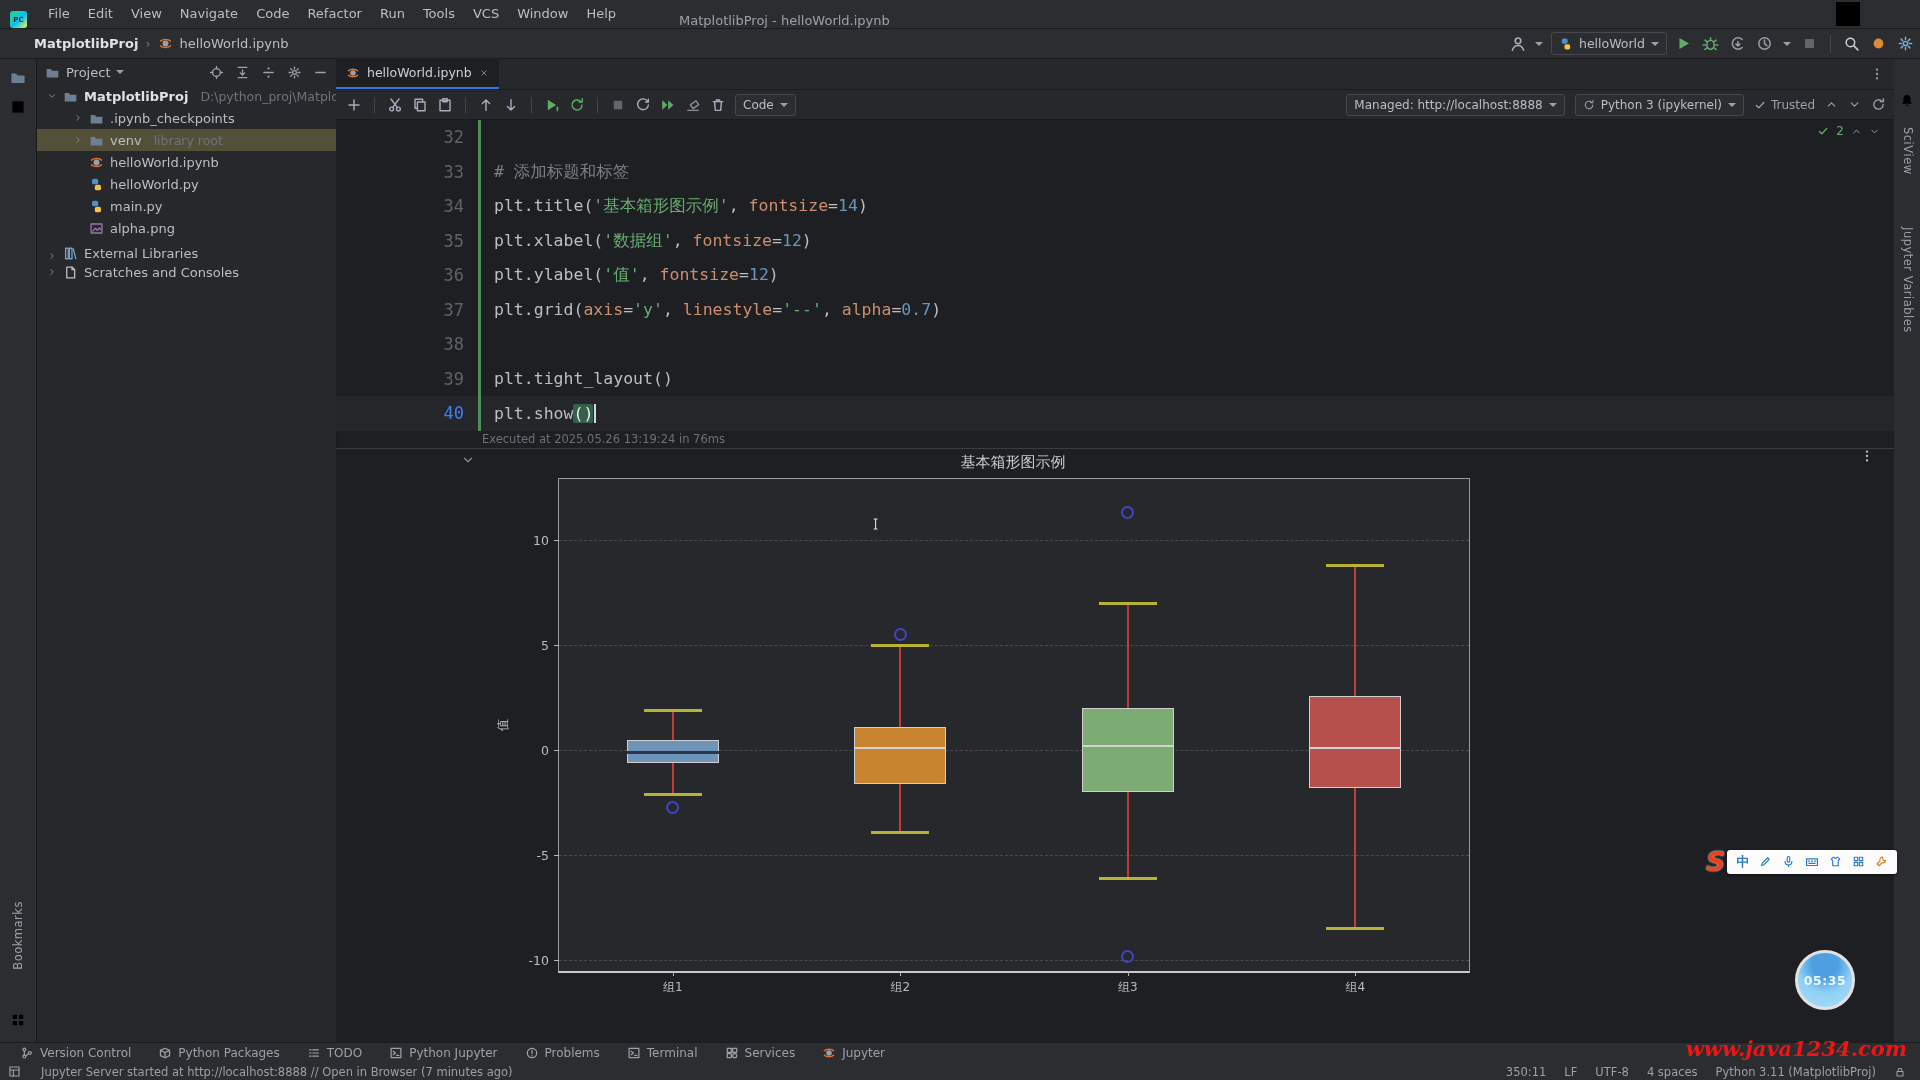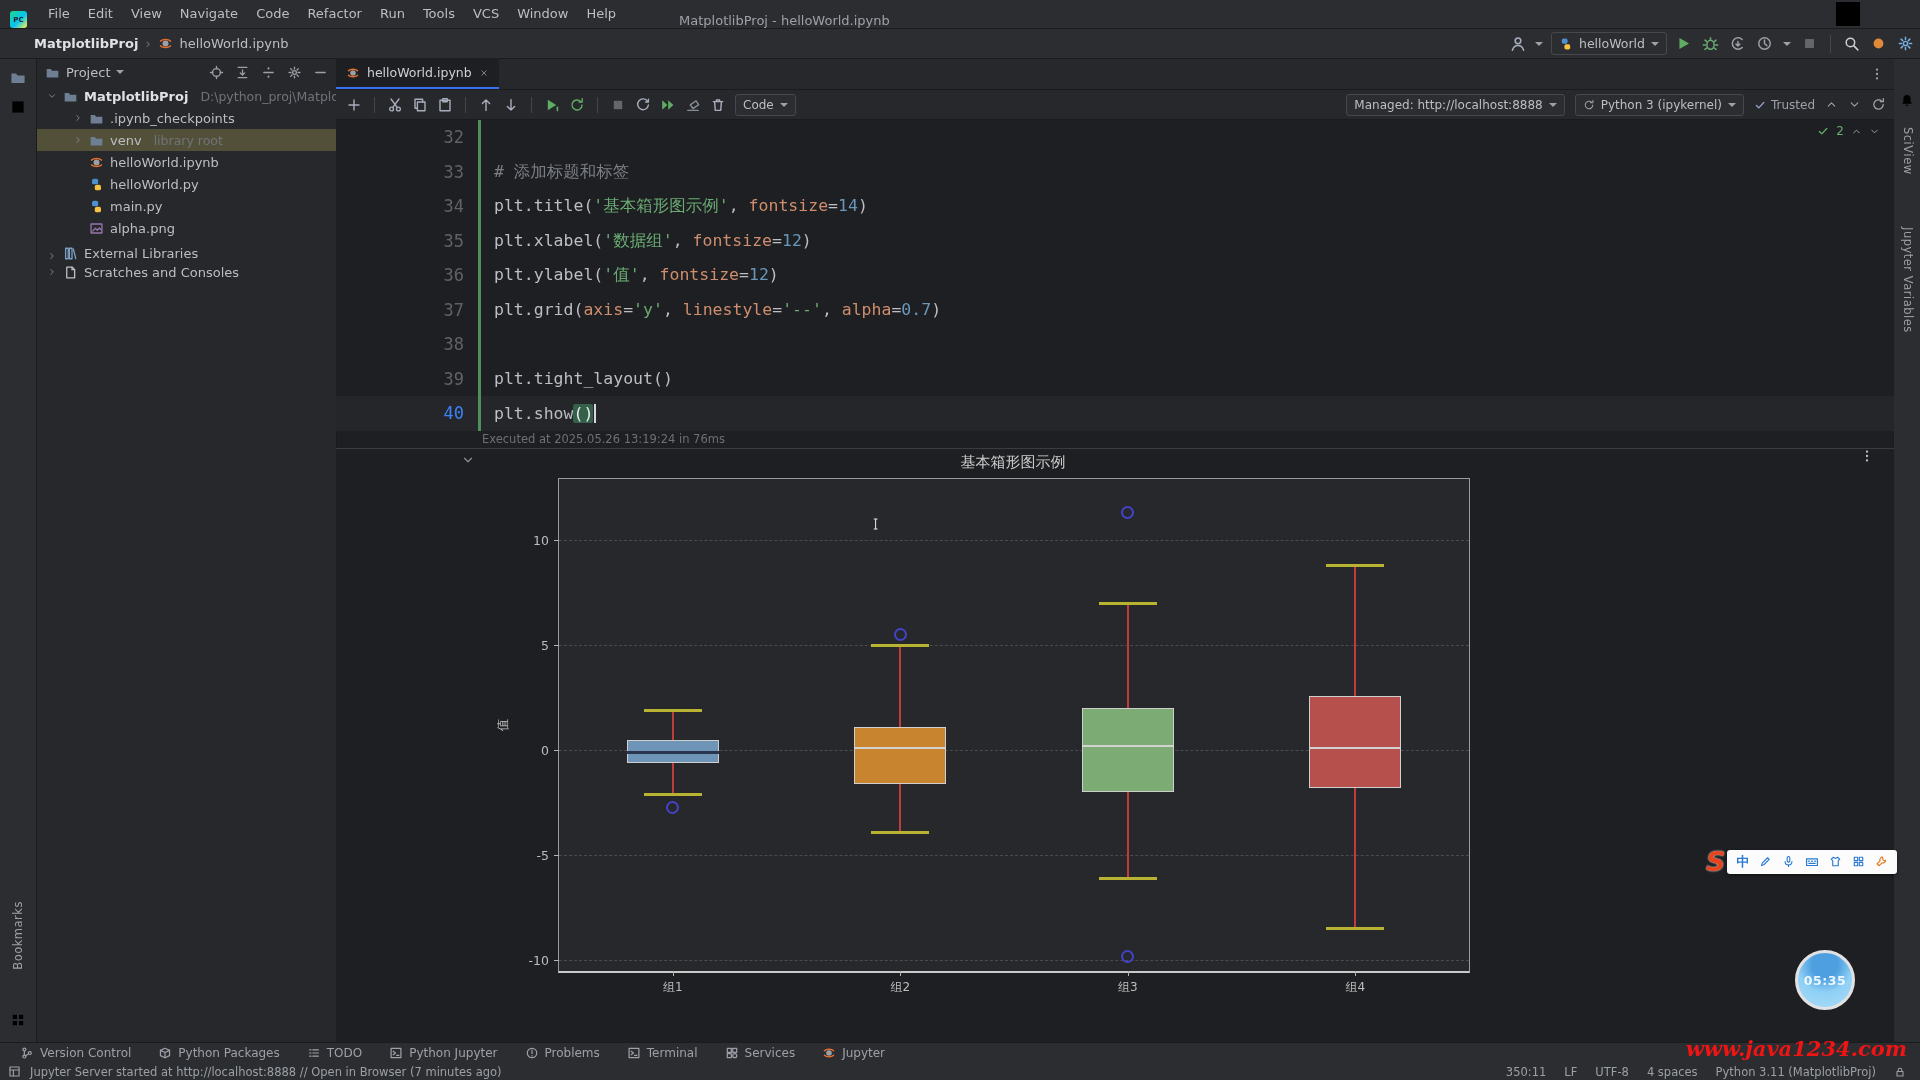--- a/index.html
+++ b/index.html
@@ -78,21 +78,21 @@
   .xtickmark{position:absolute;top:100%;width:1px;height:5px;background:#b5b5b5}
   #ylabel{position:absolute;left:-62px;top:50%;transform:translateY(-50%) rotate(-90deg);font-size:12.5px;color:#c0c0c0}
   #xlabel{position:absolute;left:0;width:100%;top:100%;margin-top:26px;text-align:center;font-size:12.5px;color:#c0c0c0}
   .bx{position:absolute}
   
   #bottom-bar{position:absolute;left:0;right:0;top:1042px;height:20px;background:#2b2d30;border-top:1px solid #1a1b1d;
               display:flex;align-items:center;gap:27px;padding-left:20px;font-size:12px;color:#9da0a8;}
   .bb-item{display:flex;align-items:center;gap:6px}
   #status-bar{position:absolute;left:0;right:0;top:1063px;height:17px;background:#2b2d30;
               display:flex;align-items:center;font-size:11.5px;color:#9aa0a6;}
-  #status-left{display:flex;align-items:center;gap:9px;margin-left:8px}
+  #status-left{display:flex;align-items:center;gap:20px;margin-left:8px}
   #status-right{margin-left:auto;display:flex;align-items:center;gap:18px;margin-right:14px}
   
   #ime-bar{position:absolute;left:1706px;top:846px;display:flex;align-items:center;z-index:30}
   #ime-logo{font-size:27px;font-weight:bold;color:#e8431c;font-style:italic;text-shadow:0 0 2px #fff;margin-right:2px}
   #ime-pill{background:#fcfcfc;border-radius:3px;height:24px;display:flex;align-items:center;gap:10px;padding:0 9px;color:#2b7bd3;box-shadow:0 1px 3px rgba(0,0,0,.5)}
   #ime-cn{font-size:13px;font-weight:bold}
   #timer{position:absolute;left:1795px;top:950px;width:54px;height:54px;border-radius:50%;border:3px solid #e2e2e2;
          background:radial-gradient(circle at 50% 22%,#4d9fe0 0 26%,#8fd0f5 55%,#aadcf8);display:flex;align-items:center;justify-content:center;
          color:#eef7ff;font-size:12.5px;font-weight:bold;letter-spacing:.5px;z-index:30}
   #watermark{position:absolute;right:13px;top:1036px;font-family:"DejaVu Serif","Liberation Serif",serif;

